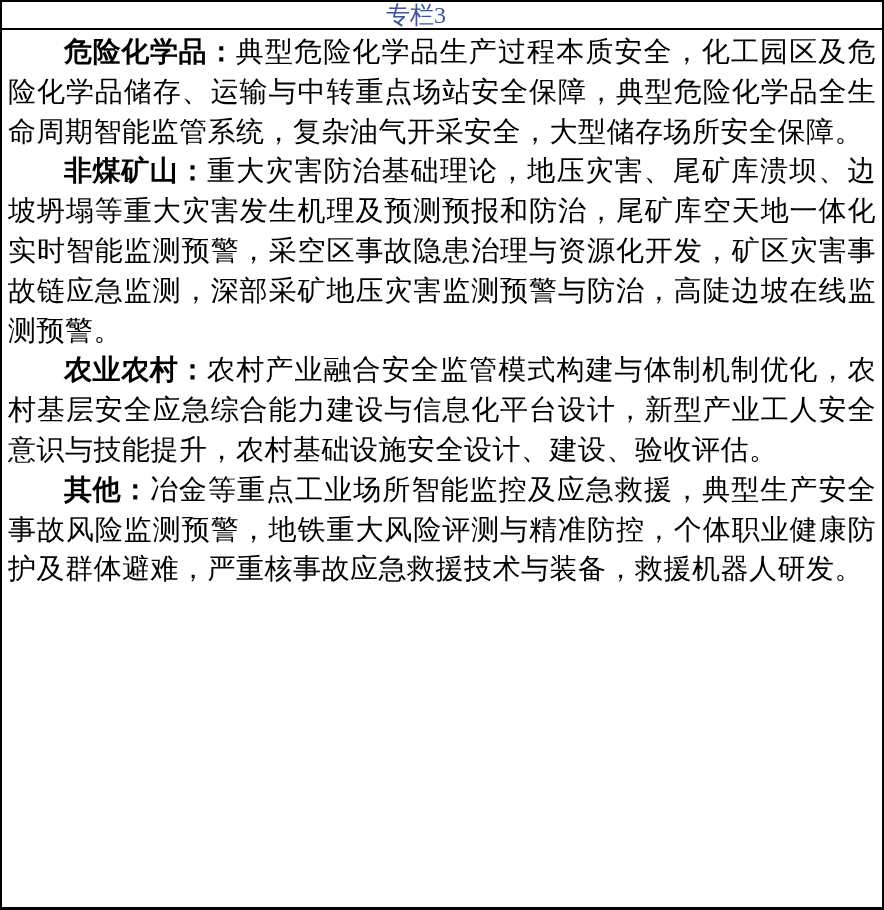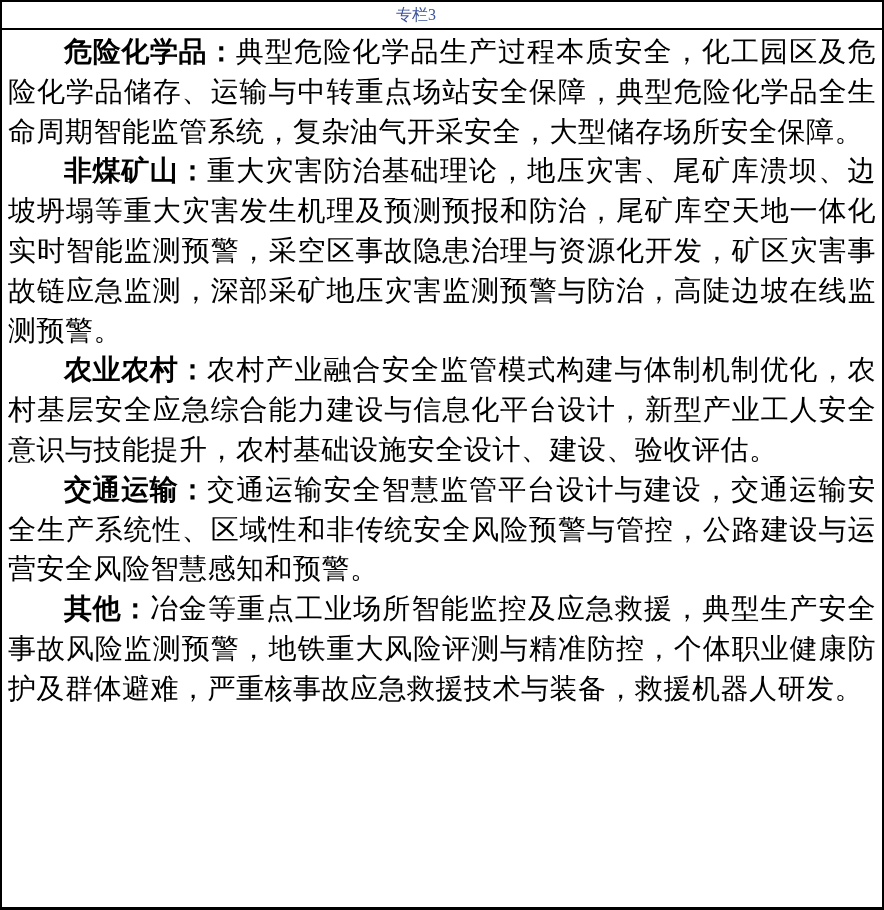--- a/index.html
+++ b/index.html
@@ -20,21 +20,21 @@
     color: #000;
     overflow: hidden;
   }
   .title-row {
     box-sizing: border-box;
     height: 28px;
     border-bottom: 2px solid #000;
     display: flex;
     align-items: center;
     justify-content: center;
-    font-size: 16px;
+    font-size: 24px;
     color: var(--title-color, #3d5499);
     white-space: nowrap;
   }
   .title-gap {
     display: inline-block;
     width: 52px;
   }
   .body {
     box-sizing: border-box;
     padding: 2px 6px 0 6px;
@@ -60,17 +60,16 @@
 
   <div class="title-row">
     <span>专栏3</span>
     <span class="title-gap"></span>
   </div>
 
   <div class="body">
     <p class="para"><b>危险化学品：</b><span>典型危险化学品生产过程本质安全，化工园区及危险化学品储存、运输与中转重点场站安全保障，典型危险化学品全生命周期智能监管系统，复杂油气开采安全，大型储存场所安全保障。</span></p>
     <p class="para"><b>非煤矿山：</b><span>重大灾害防治基础理论，地压灾害、尾矿库溃坝、边坡坍塌等重大灾害发生机理及预测预报和防治，尾矿库空天地一体化实时智能监测预警，采空区事故隐患治理与资源化开发，矿区灾害事故链应急监测，深部采矿地压灾害监测预警与防治，高陡边坡在线监测预警。</span></p>
     <p class="para"><b>农业农村：</b><span>农村产业融合安全监管模式构建与体制机制优化，农村基层安全应急综合能力建设与信息化平台设计，新型产业工人安全意识与技能提升，农村基础设施安全设计、建设、验收评估。</span></p>
-    <p class="para"><b>交通运输：</b><span>交通运输安全智慧监管平台设计与建设，交通运输安全生产系统性、区域性和非传统安全风险预警与管控，公路建设与运营安全风险智慧感知和预警。</span></p>
     <p class="para"><b>其他：</b><span>冶金等重点工业场所智能监控及应急救援，典型生产安全事故风险监测预警，地铁重大风险评测与精准防控，个体职业健康防护及群体避难，严重核事故应急救援技术与装备，救援机器人研发。</span></p>
   </div>
 
 </div>
 
 </body></html>

